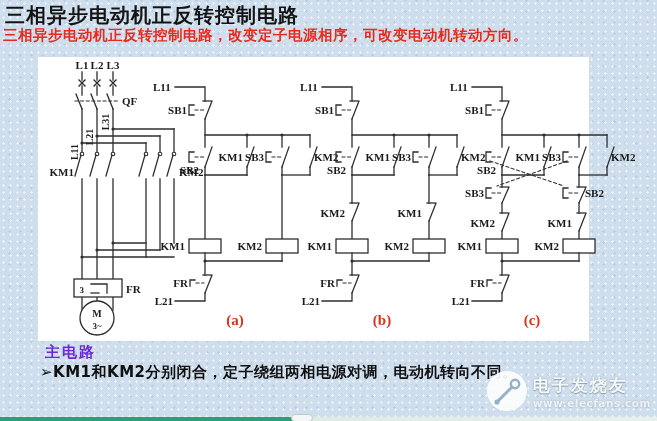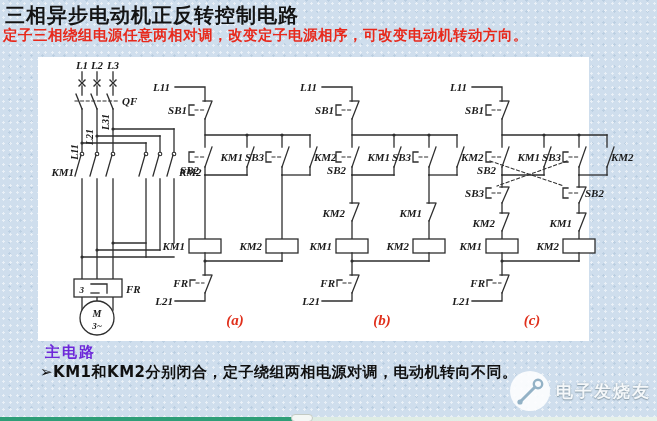--- a/index.html
+++ b/index.html
@@ -17,21 +17,20 @@
     position:absolute;left:5px;top:2px;width:640px;
     font-size:20px;font-weight:bold;color:#141414;letter-spacing:1px;
   }
   .subtitle{
     position:absolute;left:3px;top:26px;width:652px;
     font-size:14.5px;font-weight:bold;color:#e8291c;letter-spacing:.5px;
   }
   .panel{
     position:absolute;left:38px;top:57px;width:551px;height:284px;
     background:#ffffff;
-    font-style:italic;
   }
   .section-label{
     position:absolute;left:45px;top:343px;
     font-size:15px;font-weight:bold;color:#6d28d9;letter-spacing:2px;
   }
   .bullet{
     position:absolute;left:40px;top:363px;width:600px;
     font-size:15px;font-weight:bold;color:#101010;letter-spacing:.5px;
   }
   .watermark{
@@ -63,21 +62,21 @@
   .dt{fill:#2e2e2e;stroke:none;}
   text.lb{font-family:"Liberation Serif","DejaVu Serif",serif;font-weight:bold;font-size:11px;fill:#1b1b1b;}
   text.rot{font-size:10px;}
   text.sm{font-size:9px;}
   text.letter{font-family:"Liberation Serif","DejaVu Serif",serif;font-weight:bold;font-size:15px;fill:#e0301c;}
 </style>
 </head>
 <body>
 
 <div class="title">三相异步电动机正反转控制电路</div>
-<div class="subtitle">定子三相绕组电源任意两相对调，改变定子电源相序，可改变电动机转动方向。</div>
+<div class="subtitle">三相异步电动机正反转控制电路，改变定子电源相序，可改变电动机转动方向。</div>
 
 <div class="panel">
   <svg id="diagram" width="601" height="284" viewBox="0 0 601 284">
       <g>
         <text x="44" y="12" class="lb" text-anchor="middle">L1</text>
         <path d="M44,15V23" class="w"></path>
         <path d="M41,23L47,29" class="w"></path>
         <path d="M47,23L41,29" class="w"></path>
         <path d="M44,29V38" class="w"></path>
         <path d="M44,52L38,37" class="w"></path>
@@ -342,18 +341,19 @@
 
 <div class="watermark">
   <svg width="44" height="44" viewBox="-22 -22 44 44">
     <circle cx="0" cy="0" r="20" fill="rgba(252,253,254,0.93)"></circle>
     <line x1="-9" y1="10" x2="5" y2="-4" stroke="#93b2c6" stroke-width="3" stroke-linecap="round"></line>
     <circle cx="8" cy="-7" r="4.2" fill="none" stroke="#93b2c6" stroke-width="2.4"></circle>
     <circle cx="-10" cy="11" r="2.6" fill="#93b2c6"></circle>
   </svg>
   <div class="wm-text">
     <div class="wm-brand">电子发烧友</div>
+    <div class="wm-url">www.elecfans.com</div>
   </div>
 </div>
 
 <div class="progressbar">
   <div class="progress-handle"></div>
 </div>
 
 </body></html>

